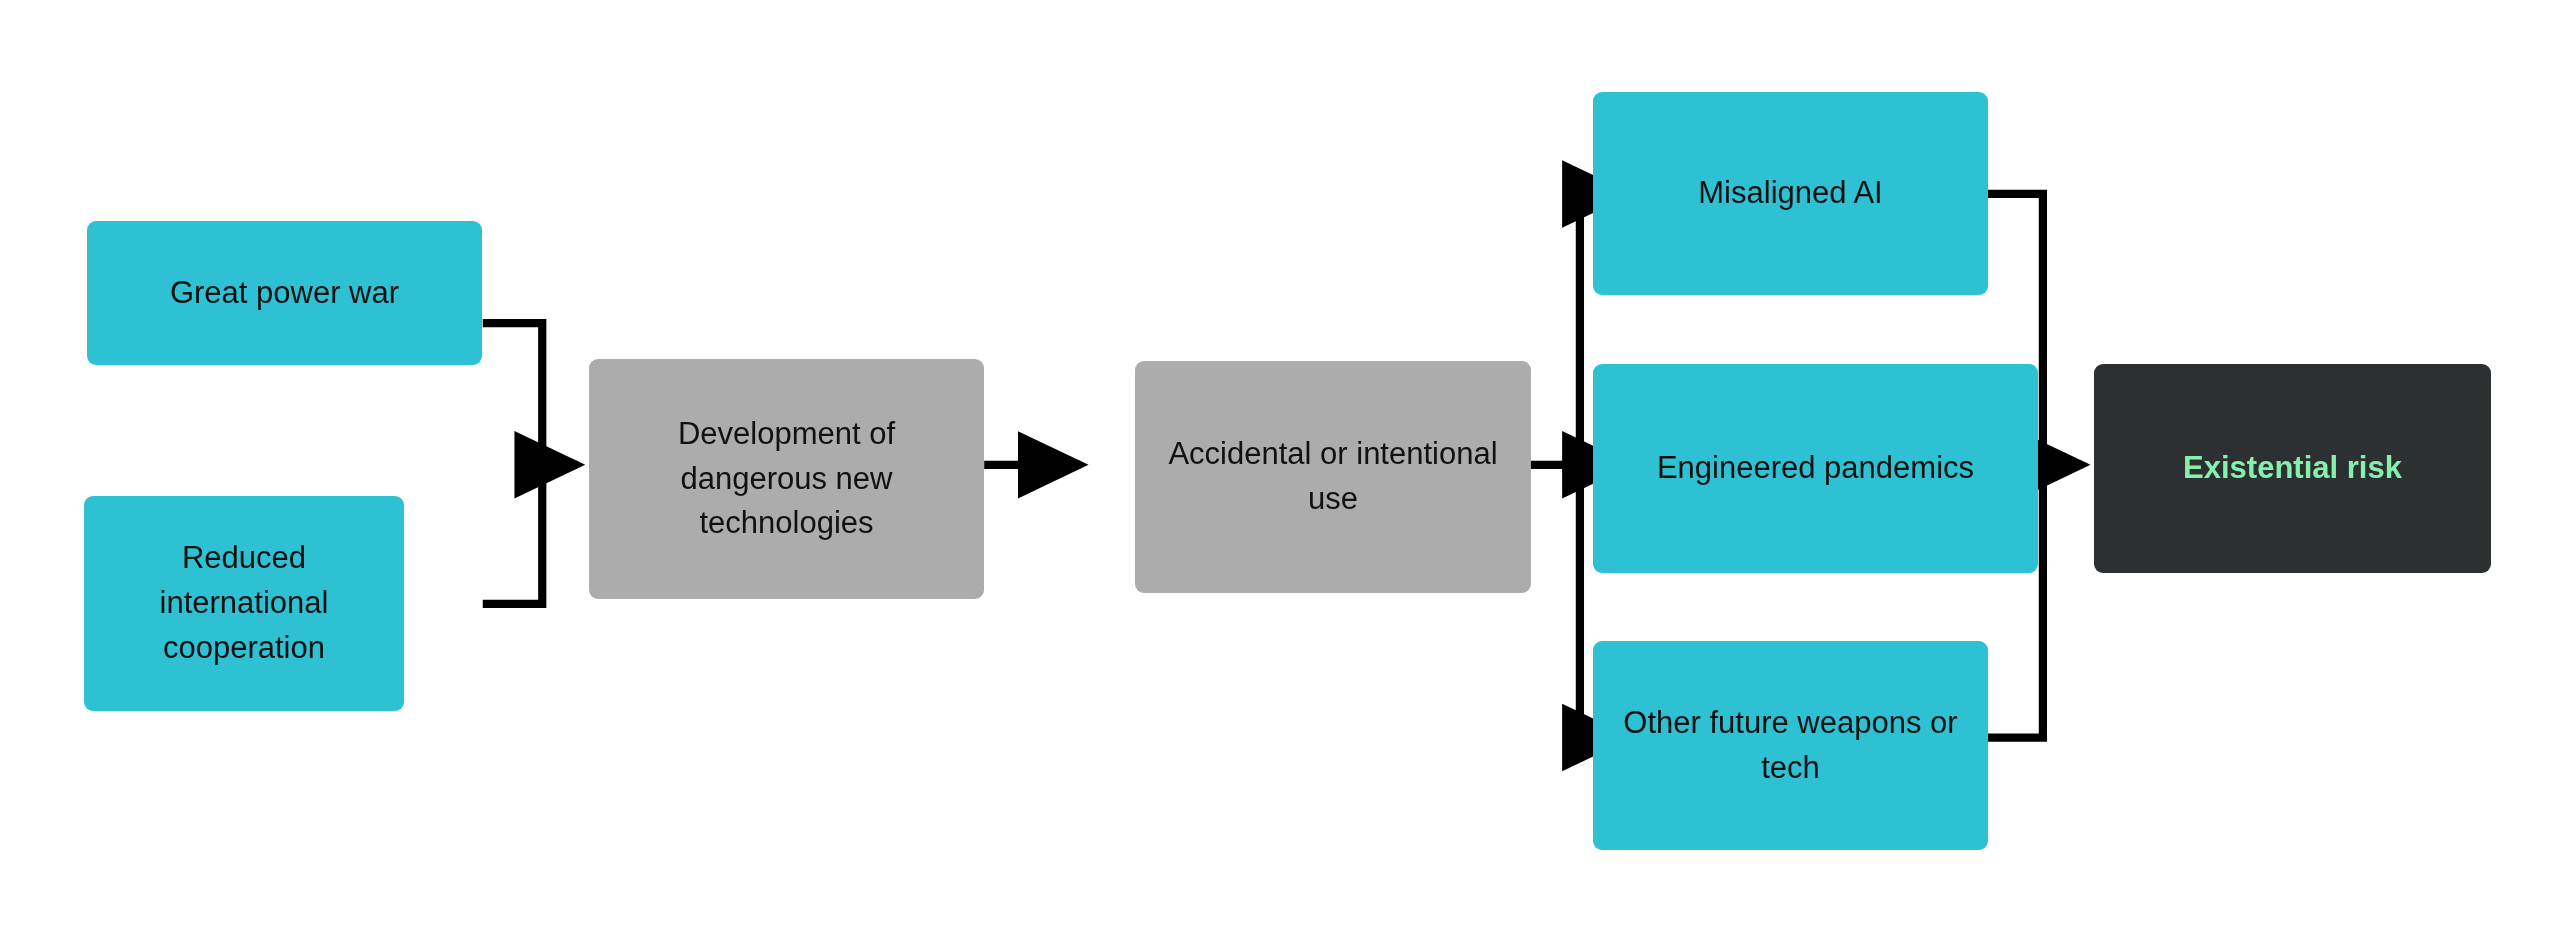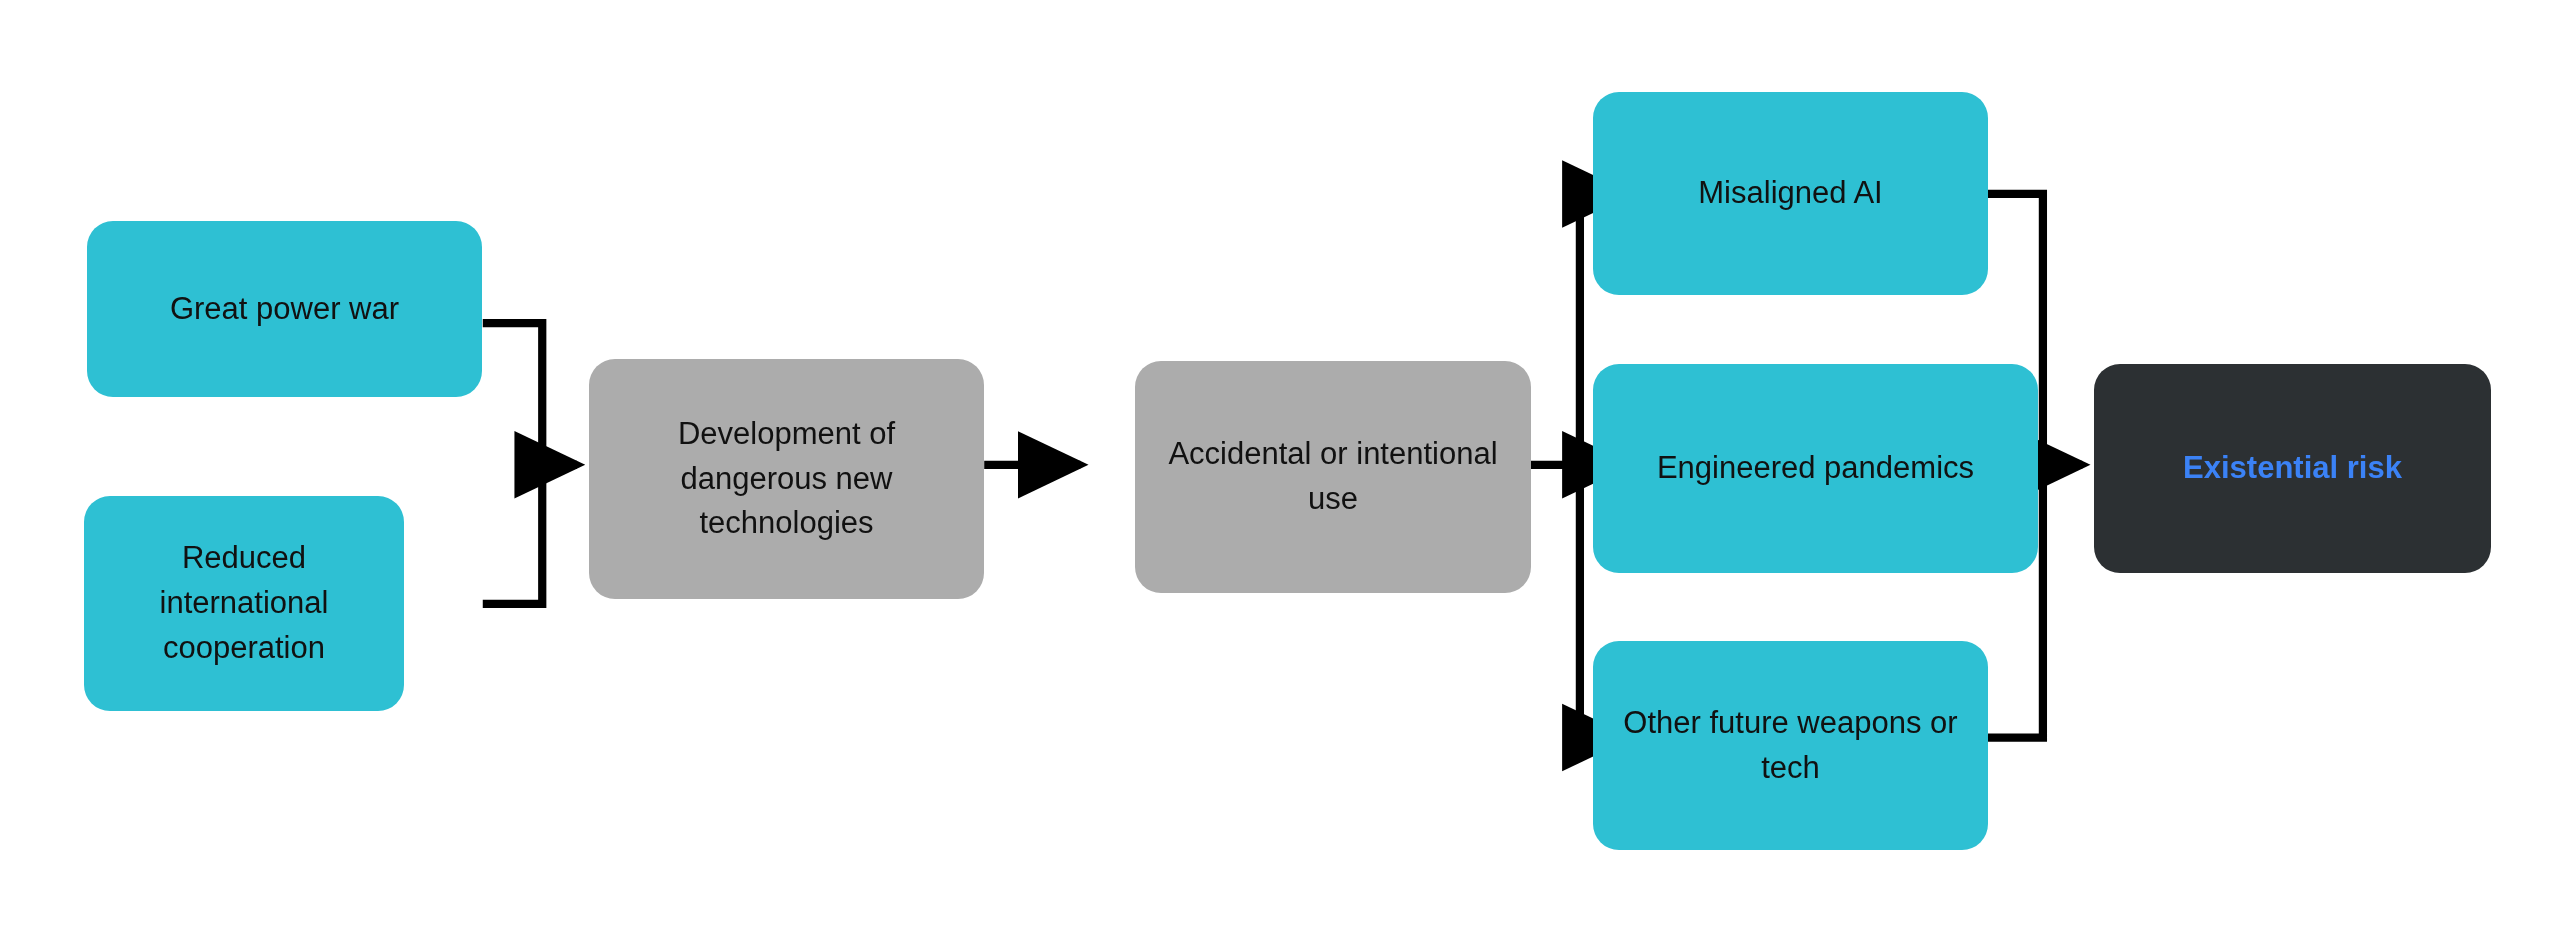--- a/index.html
+++ b/index.html
@@ -24,21 +24,21 @@
     height: 937px;
     pointer-events: none;
   }
   .node {
     position: absolute;
     box-sizing: border-box;
     display: flex;
     align-items: center;
     justify-content: center;
     text-align: center;
-    border-radius: 26px;
+    border-radius: 9px;
     padding: 0 24px;
     line-height: 1.45;
     z-index: 2;
   }
   .node .label {
     display: block;
     white-space: pre-line;
   }
   .node-cyan {
     background: #2ec0d3;
@@ -47,21 +47,21 @@
     font-weight: 400;
   }
   .node-gray {
     background: #acacac;
     color: #111111;
     font-size: 31px;
     font-weight: 400;
   }
   .node-dark {
     background: #2c3033;
-    color: #3b82f6;
+    color: #86efac;
     font-size: 31px;
     font-weight: 700;
   }
 </style>
 </head>
 <body>
 
 <div id="canvas">
 
   <svg id="wires" viewBox="0 0 2814 1024" width="2576" height="937" aria-hidden="true">
@@ -115,21 +115,21 @@
     </g>
     <g>
       <path d="M2172,806 L2232,806 L2232,508" fill="none" stroke="#000000" stroke-width="9" stroke-linejoin="miter"></path>
     </g>
     <g>
       <path d="M2172,508 L2275,508" fill="none" stroke="#000000" stroke-width="9" marker-end="url(#arrowhead)"></path>
     </g>
   </svg>
 
   <div id="nodes">
-      <div class="node node-cyan" style="left: 87px; top: 221px; width: 395px; height: 176px;">
+      <div class="node node-cyan" style="left: 87px; top: 221px; width: 395px; height: 144px;">
         <span class="label">Great power war</span>
       </div>
       <div class="node node-cyan" style="left: 84px; top: 496px; width: 320px; height: 215px; justify-content: flex-end;">
         <span class="label">Reduced international
 cooperation</span>
       </div>
       <div class="node node-gray" style="left: 589px; top: 359px; width: 395px; height: 240px;">
         <span class="label">Development of
 dangerous new
 technologies</span>

